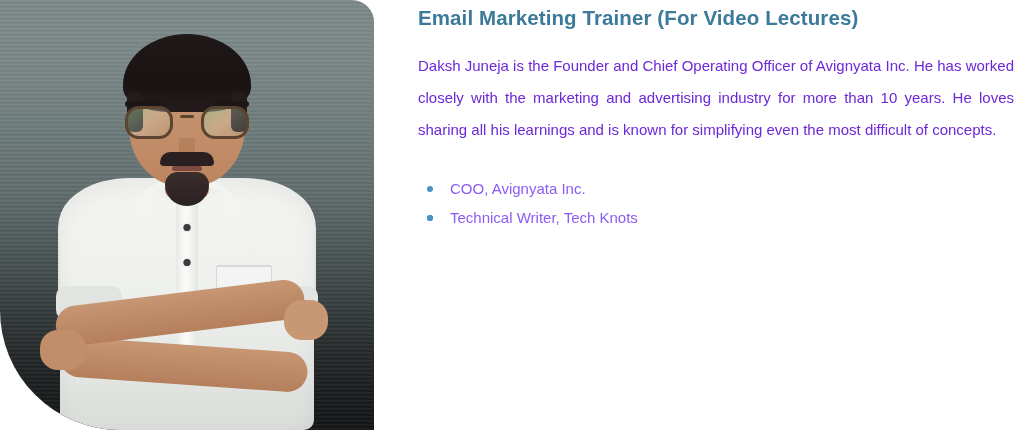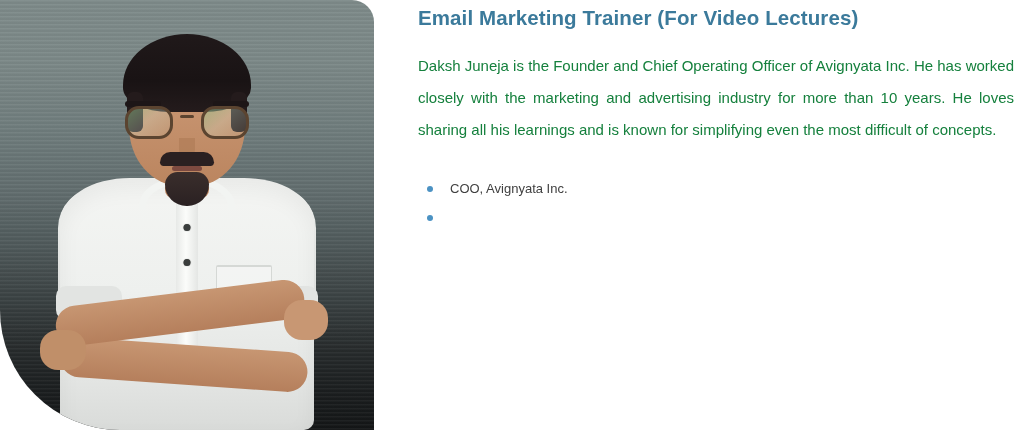--- a/index.html
+++ b/index.html
@@ -346,38 +346,38 @@
     font-size: 20.5px;
     font-weight: bold;
     line-height: 1.25;
     letter-spacing: .1px;
     padding-top: 5px;
     white-space: nowrap;
   }
 
   .profile-bio {
     margin-top: 19px;
-    color: #15803d;
+    color: #6d28d9;
     font-size: 15px;
     line-height: 32px;
     text-align: justify;
     max-width: 596px;
   }
 
   .credentials {
     margin-top: 28px;
     list-style: none;
     padding-left: 8px;
   }
 
   .credentials li {
     position: relative;
     padding-left: 24px;
-    color: #404040;
-    font-size: 13px;
+    color: #8b5cf6;
+    font-size: 15px;
     line-height: 29px;
   }
 
   .credentials li .bullet {
     position: absolute;
     left: 1px;
     top: 12px;
     width: 6px;
     height: 6px;
     border-radius: 50%;
@@ -442,16 +442,20 @@
     <p class="profile-bio">Daksh Juneja is the Founder and Chief Operating Officer of Avignyata Inc. He has worked closely with the marketing and advertising industry for more than 10 years. He loves sharing all his learnings and is known for simplifying even the most difficult of concepts.</p>
 
     <ul class="credentials">
       <li>
         <span class="bullet"></span>
         <span>COO, Avignyata Inc.</span>
       </li>
       <li>
         <span class="bullet"></span>
       </li>
+      <li>
+        <span class="bullet"></span>
+        <span>Technical Writer, Tech Knots</span>
+      </li>
     </ul>
 
   </div>
 </div>
 
 </body></html>

